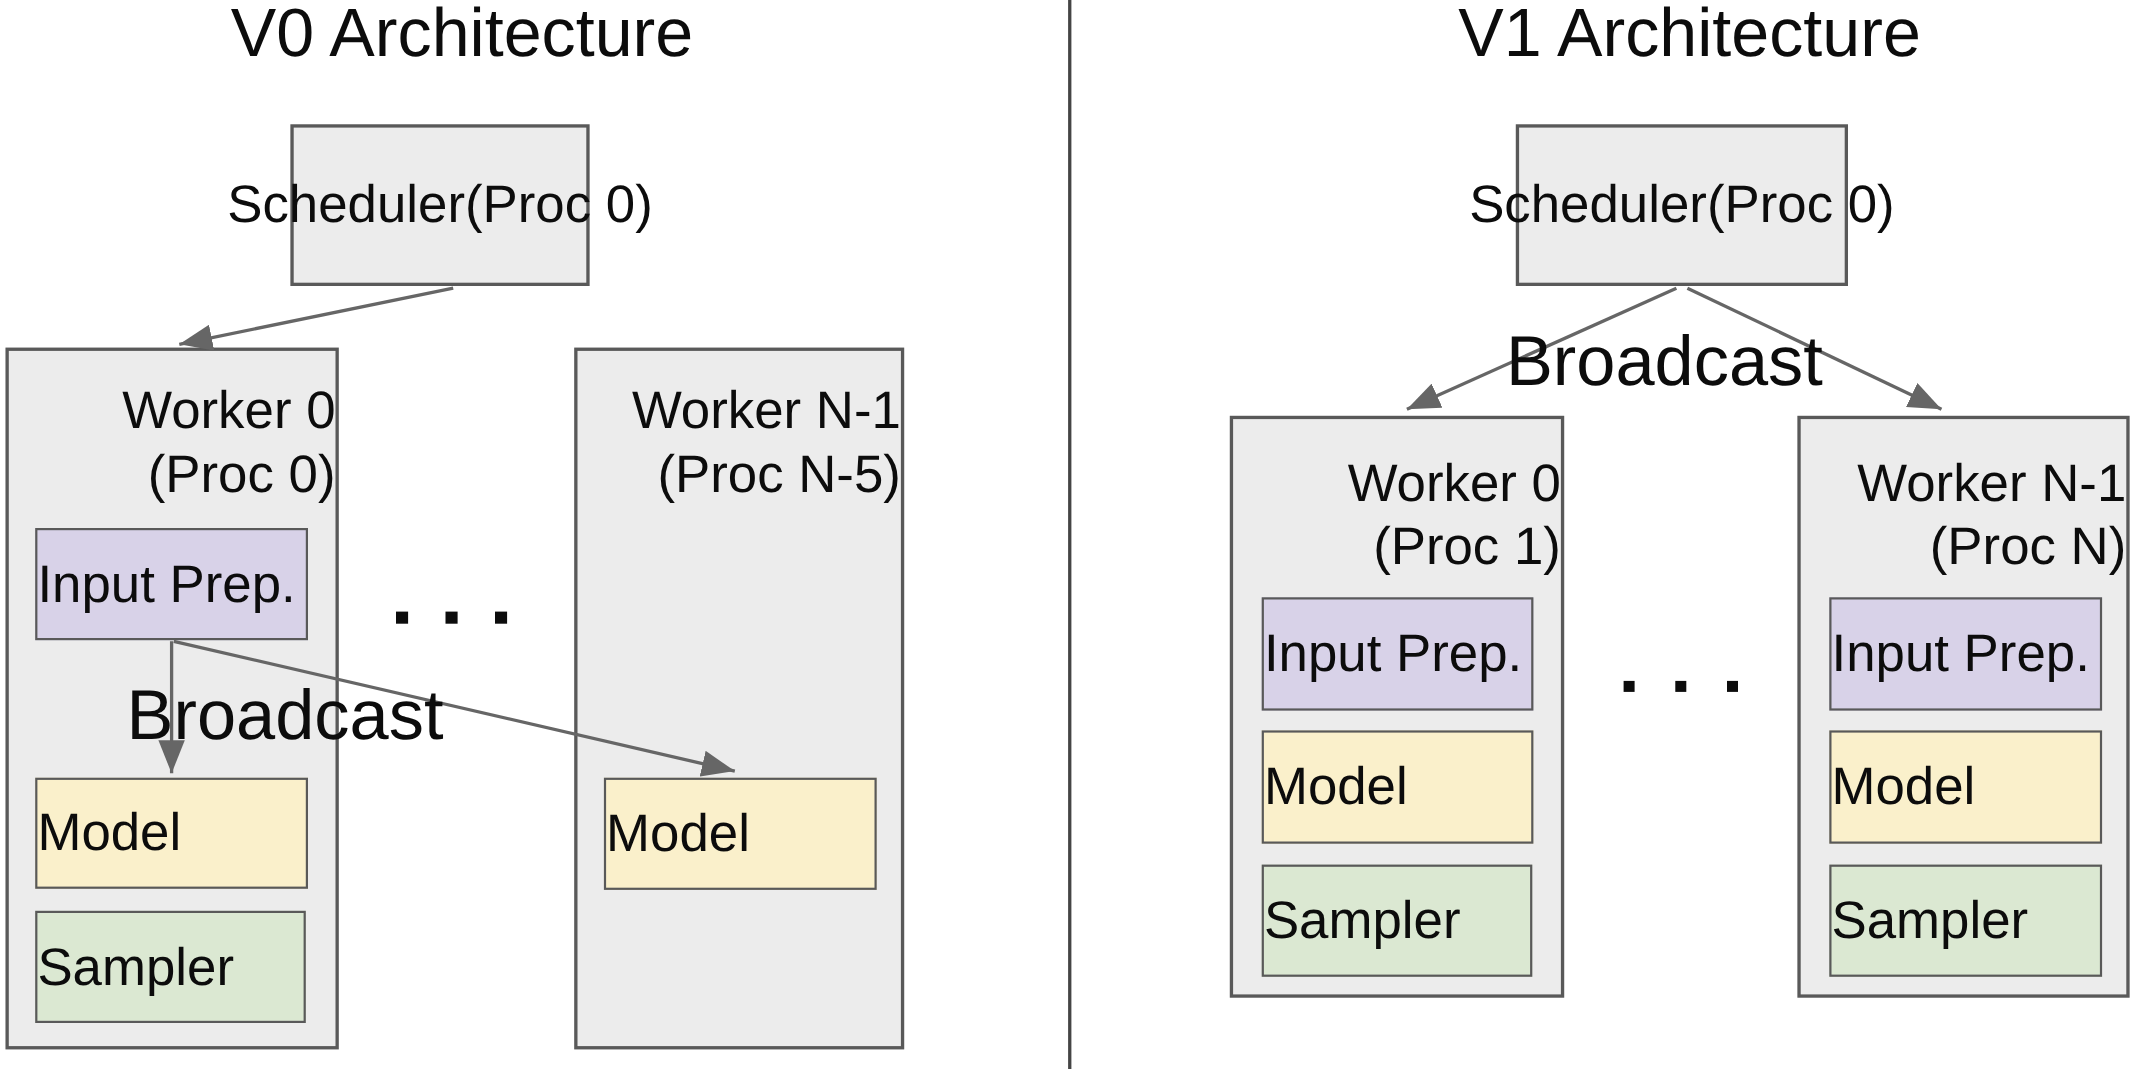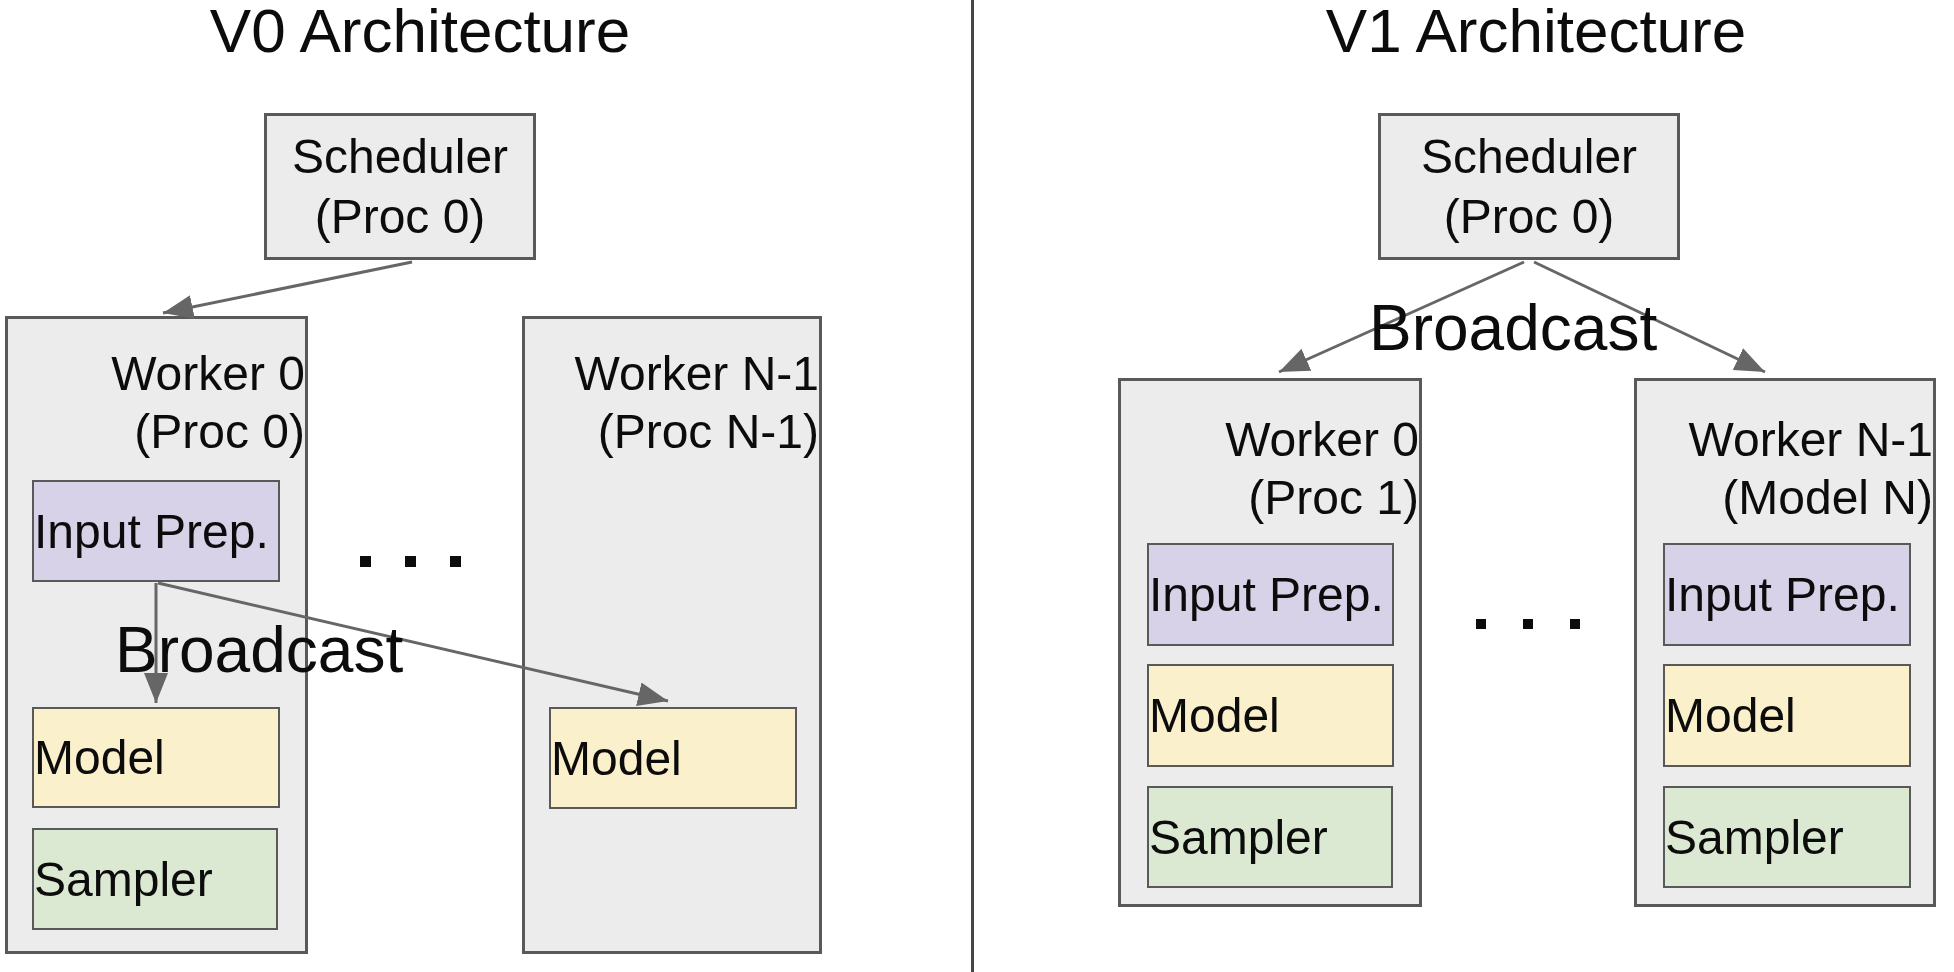--- a/index.html
+++ b/index.html
@@ -51,21 +51,21 @@
     display:flex;
     align-items:center;
     font-size:48px;
     white-space:nowrap;
   }
   .inner-box.input{background:var(--input-prep-fill);}
   .inner-box.model{background:var(--model-fill);}
   .inner-box.sampler{background:var(--sampler-fill);}
   .scheduler{
     display:flex;
-    flex-direction:column;
+    flex-direction:row;
     align-items:center;
     justify-content:center;
     font-size:48px;
     line-height:60px;
     white-space:nowrap;
   }
   .broadcast-label{
     position:absolute;
     width:320px;
     text-align:left;
@@ -122,21 +122,21 @@
       <span>Model</span>
     </div>
     <div class="inner-box sampler" style="left:24px;top:509px;width:246px;height:102px;">
       <span>Sampler</span>
     </div>
   </div>
 
   <div class="box" style="left:522px;top:316px;width:300px;height:638px;">
     <div class="worker-title" style="top:26px;">
       <div>Worker N-1</div>
-      <div>(Proc N-1)</div>
+      <div>(Proc N-5)</div>
     </div>
     <div class="inner-box model" style="left:24px;top:388px;width:248px;height:102px;">
       <span>Model</span>
     </div>
   </div>
 
   <div class="dots left-dots" style="left:360px;top:556px;">
     <span class="dot"></span>
     <span class="dot"></span>
     <span class="dot"></span>
@@ -167,21 +167,21 @@
       <span>Model</span>
     </div>
     <div class="inner-box sampler" style="left:26px;top:405px;width:246px;height:102px;">
       <span>Sampler</span>
     </div>
   </div>
 
   <div class="box" style="left:1634px;top:378px;width:302px;height:529px;">
     <div class="worker-title" style="top:30px;">
       <div>Worker N-1</div>
-      <div>(Model N)</div>
+      <div>(Proc N)</div>
     </div>
     <div class="inner-box input" style="left:26px;top:162px;width:248px;height:103px;">
       <span>Input Prep.</span>
     </div>
     <div class="inner-box model" style="left:26px;top:283px;width:248px;height:103px;">
       <span>Model</span>
     </div>
     <div class="inner-box sampler" style="left:26px;top:405px;width:248px;height:102px;">
       <span>Sampler</span>
     </div>

